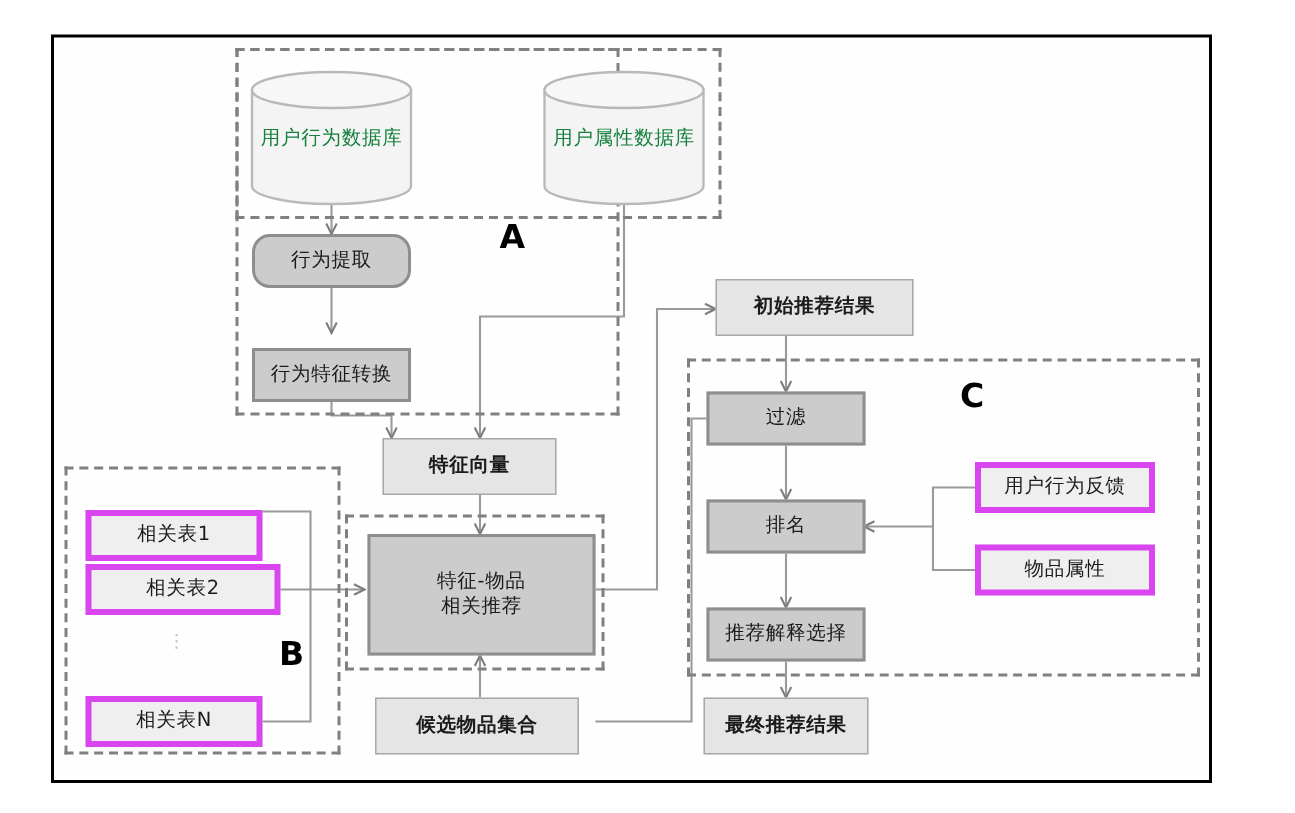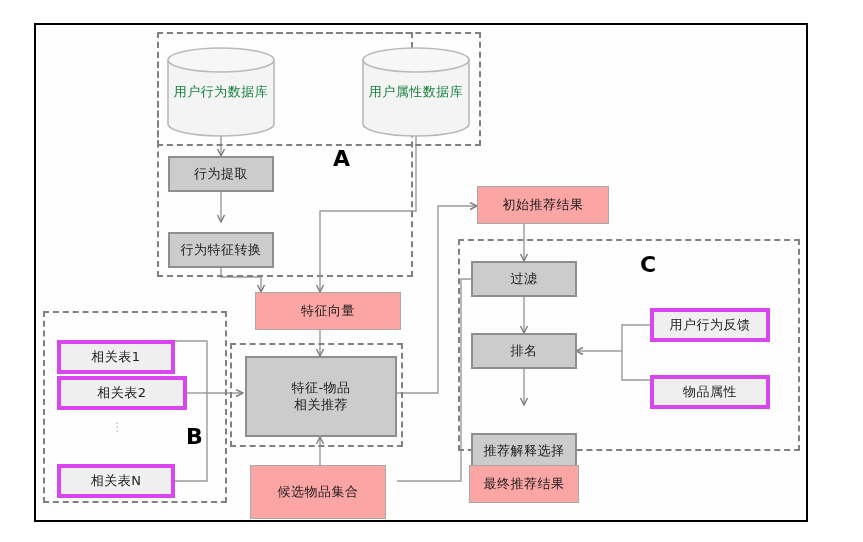--- a/index.html
+++ b/index.html
@@ -11,21 +11,21 @@
   .frame{
     position:absolute;left:34px;top:23px;width:774px;height:499px;
     border:2px solid #000;background:#fefefe;box-sizing:border-box;
   }
   
   .node{
     position:absolute;box-sizing:border-box;
     display:flex;align-items:center;justify-content:center;text-align:center;
     font-size:13px;color:#1b1b1b;line-height:1.25;letter-spacing:.5px;
   }
-  .node.light{background:#fca5a5;border:1px solid #a8a8a8;}
+  .node.light{background:#e5e5e5;border:1px solid #a8a8a8;font-weight:bold;}
   .node.dark{background:#cccccc;border:2px solid #8e8e8e;}
   .node.pale{background:#efefef;border:4px solid #d946ef;}
   .group{
     position:absolute;box-sizing:border-box;
     border:2px dashed #808080;background:transparent;pointer-events:none;
   }
   .group-label{
     position:absolute;font-size:22px;font-weight:bold;color:#000;
     font-family:"DejaVu Sans","Liberation Sans",sans-serif;
   }
@@ -109,48 +109,48 @@
   </div>
 
   <div class="cyl" style="left:361px;top:46px;width:110px;height:92px;">
     <svg width="110" height="92" viewBox="0 0 110 92">
       <path d="M2,14 L2,78 A53,12 0 0 0 108,78 L108,14 Z" fill="#f4f4f4" stroke="#b9b9b9" stroke-width="1.6"></path>
       <ellipse cx="55" cy="14" rx="53" ry="12" fill="#f7f7f7" stroke="#b9b9b9" stroke-width="1.6"></ellipse>
     </svg>
     <div class="cyl-label">用户属性数据库</div>
   </div>
 
-  <div class="node dark" style="left:168px;top:156px;width:106px;height:36px;">行为提取</div>
+  <div class="node dark" style="left:168px;top:156px;width:106px;height:36px;border-radius:12px;">行为提取</div>
 
   <div class="node dark" style="left:168px;top:222px;width:106px;height:36px;margin-top:10px;">行为特征转换</div>
 
-  <div class="node light" style="left:255px;top:292px;width:146px;height:38px;">特征向量</div>
+  <div class="node light" style="left:255px;top:292px;width:116px;height:38px;">特征向量</div>
 
   <div class="node pale" style="left:57px;top:324px;width:118px;height:34px;margin-top:16px;">相关表1</div>
 
   <div class="node pale" style="left:57px;top:376px;width:130px;height:34px;">相关表2</div>
 
   <div class="dots" style="left:112px;top:420px;">⋮</div>
 
   <div class="node pale" style="left:57px;top:464px;width:118px;height:34px;">相关表N</div>
 
   <div class="node dark" style="left:245px;top:356px;width:152px;height:81px;flex-direction:column;">
     <span>特征-物品</span>
     <span>相关推荐</span>
   </div>
 
-  <div class="node light" style="left:250px;top:465px;width:136px;height:54px;">候选物品集合</div>
+  <div class="node light" style="left:250px;top:465px;width:136px;height:38px;">候选物品集合</div>
 
   <div class="node light" style="left:477px;top:186px;width:132px;height:38px;">初始推荐结果</div>
 
   <div class="node dark" style="left:471px;top:261px;width:106px;height:36px;">过滤</div>
 
   <div class="node dark" style="left:471px;top:333px;width:106px;height:36px;">排名</div>
 
-  <div class="node dark" style="left:471px;top:405px;width:106px;height:36px;margin-top:28px;">推荐解释选择</div>
+  <div class="node dark" style="left:471px;top:405px;width:106px;height:36px;">推荐解释选择</div>
 
   <div class="node light" style="left:469px;top:465px;width:110px;height:38px;">最终推荐结果</div>
 
   <div class="node pale" style="left:650px;top:308px;width:120px;height:34px;">用户行为反馈</div>
 
-  <div class="node pale" style="left:650px;top:363px;width:120px;height:34px;margin-top:12px;">物品属性</div>
+  <div class="node pale" style="left:650px;top:363px;width:120px;height:34px;">物品属性</div>
 
 </div>
 
 </body></html>

